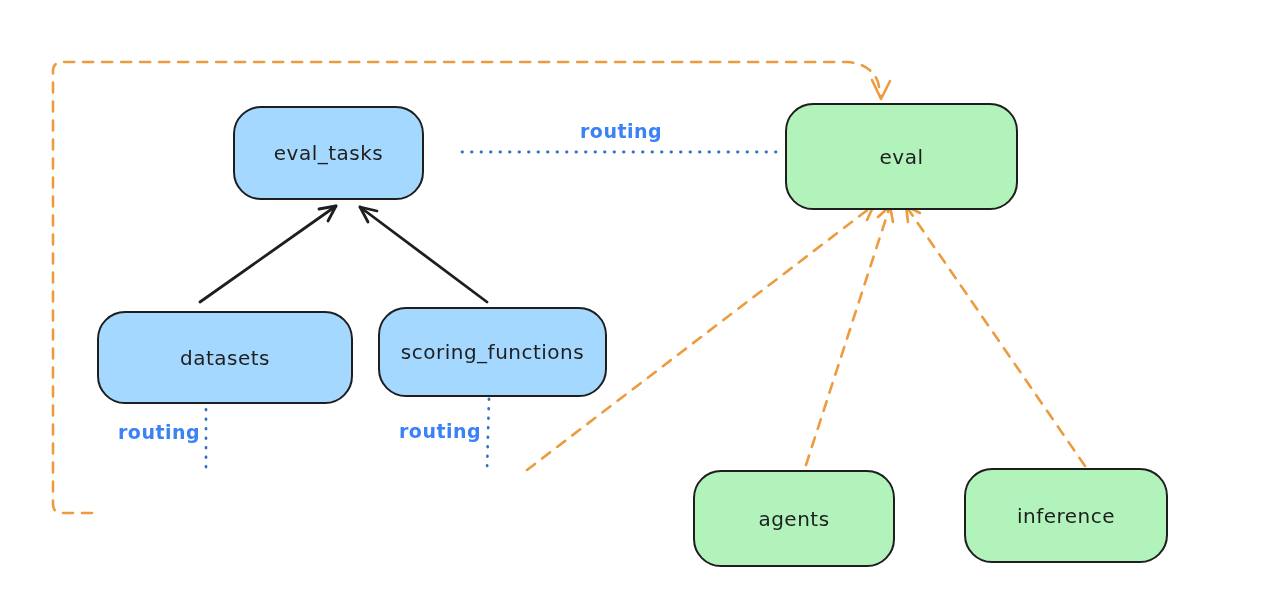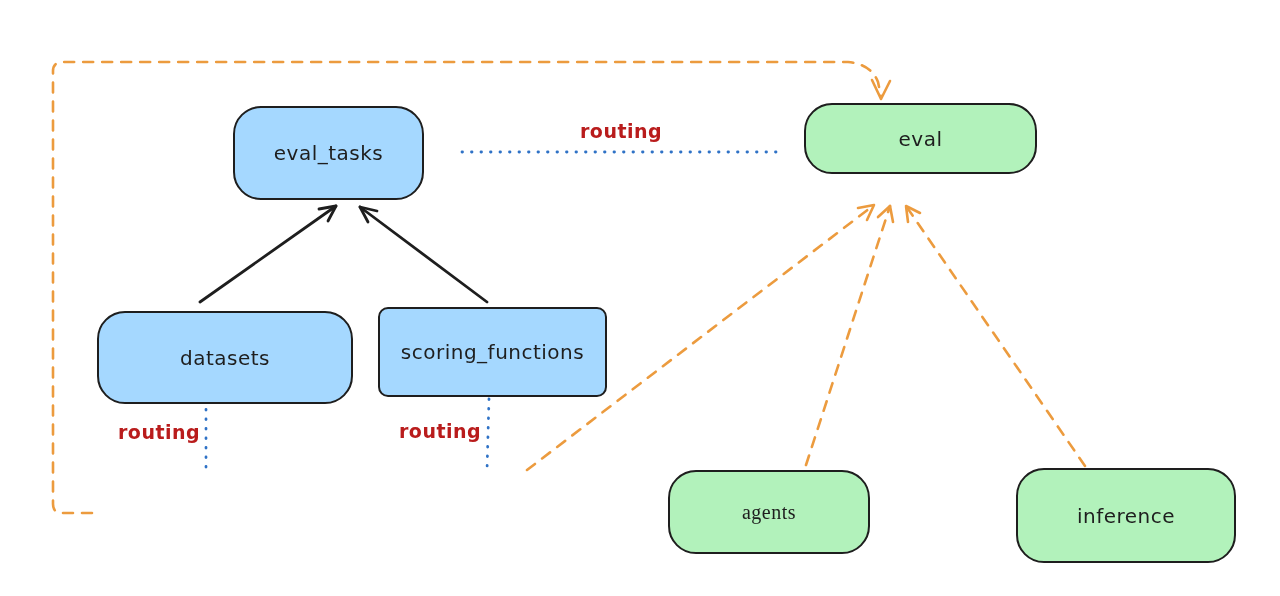--- a/index.html
+++ b/index.html
@@ -31,21 +31,21 @@
     align-items: center;
     justify-content: center;
     font-size: 20px;
     color: #1e1e1e;
     letter-spacing: 0.5px;
   }
   .node.blue  { background: #a5d8ff; }
   .node.green { background: #b2f2bb; }
   .edge-label {
     position: absolute;
-    color: #b91c1c;
+    color: #3b82f6;
     font-size: 19px;
     font-weight: 700;
     letter-spacing: 0.5px;
     white-space: nowrap;
   }
 </style>
 </head>
 <body>
 
 <div class="canvas">
@@ -86,39 +86,39 @@
       <path d="M 462 152 L 783 152" stroke-dasharray="0.5 9"></path>
       <path d="M 206 400 L 206 474" stroke-dasharray="0.5 9"></path>
       <path d="M 489 399 L 487 471" stroke-dasharray="0.5 9"></path>
     </g>
   </svg>
 
   <div class="node blue" style="left:233px; top:106px; width:191px; height:94px;">
     <span>eval_tasks</span>
   </div>
 
-  <div class="node green" style="left:804px; top:103px; width:233px; height:71px;text-align:center;">
+  <div class="node green" style="left:785px; top:103px; width:233px; height:107px;text-align:center;">
     <span>eval</span>
   </div>
 
   <div class="node blue" style="left:97px; top:311px; width:256px; height:93px;">
     <span>datasets</span>
   </div>
 
-  <div class="node blue" style="left:378px; top:307px; width:229px; height:90px;border-radius:10px;">
+  <div class="node blue" style="left:378px; top:307px; width:229px; height:90px;">
     <span>scoring_functions</span>
   </div>
 
 
 
-  <div class="node green" style="left:668px; top:470px; width:202px; height:84px;font-family:Liberation Serif, serif;">
+  <div class="node green" style="left:693px; top:470px; width:202px; height:97px;">
     <span>agents</span>
   </div>
 
-  <div class="node green" style="left:1016px; top:468px; width:220px; height:95px;text-align:right;">
+  <div class="node green" style="left:964px; top:468px; width:204px; height:95px;text-align:right;">
     <span>inference</span>
   </div>
 
   <div class="edge-label" style="left:580px; top:120px;">routing</div>
 
   <div class="edge-label" style="left:118px; top:421px;">routing</div>
 
   <div class="edge-label" style="left:399px; top:420px;">routing</div>
 
 </div>

